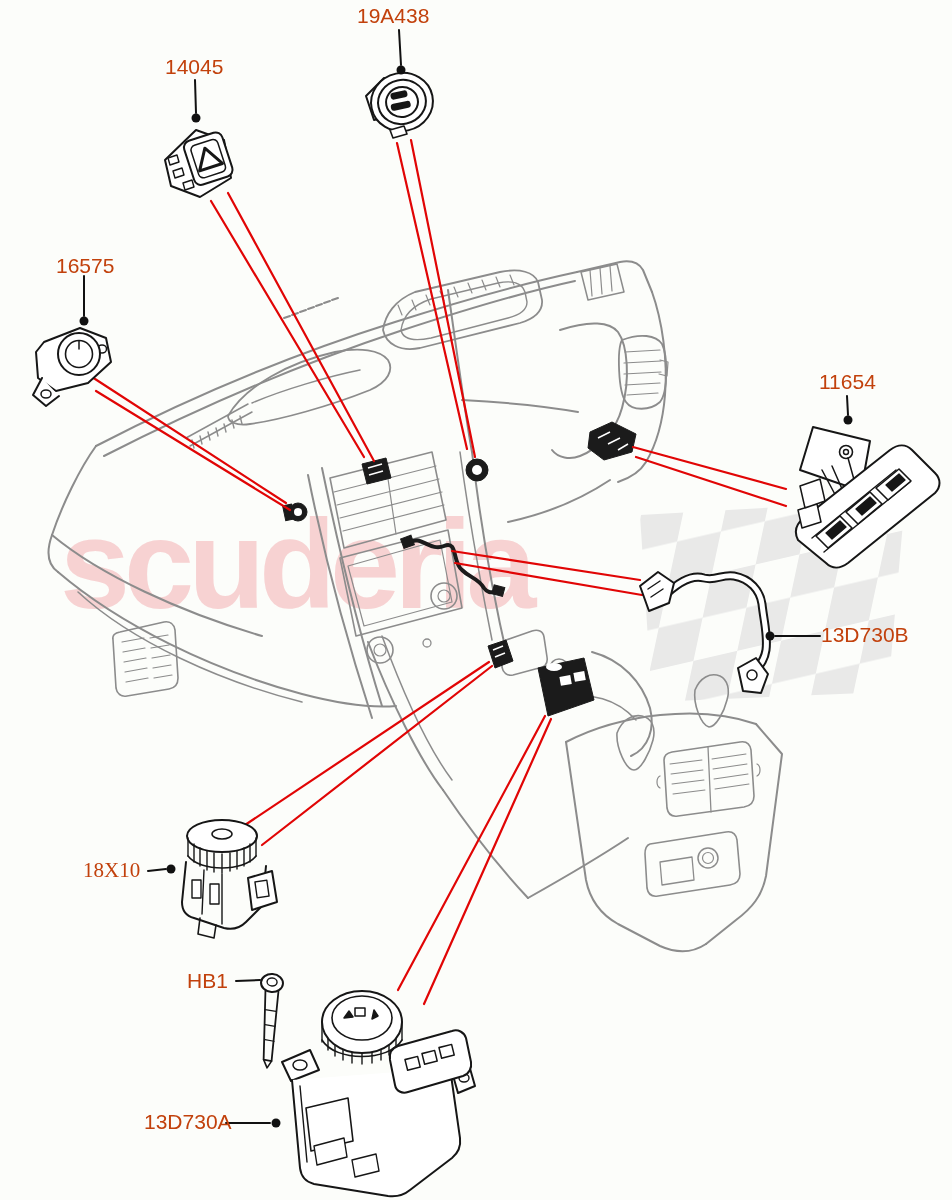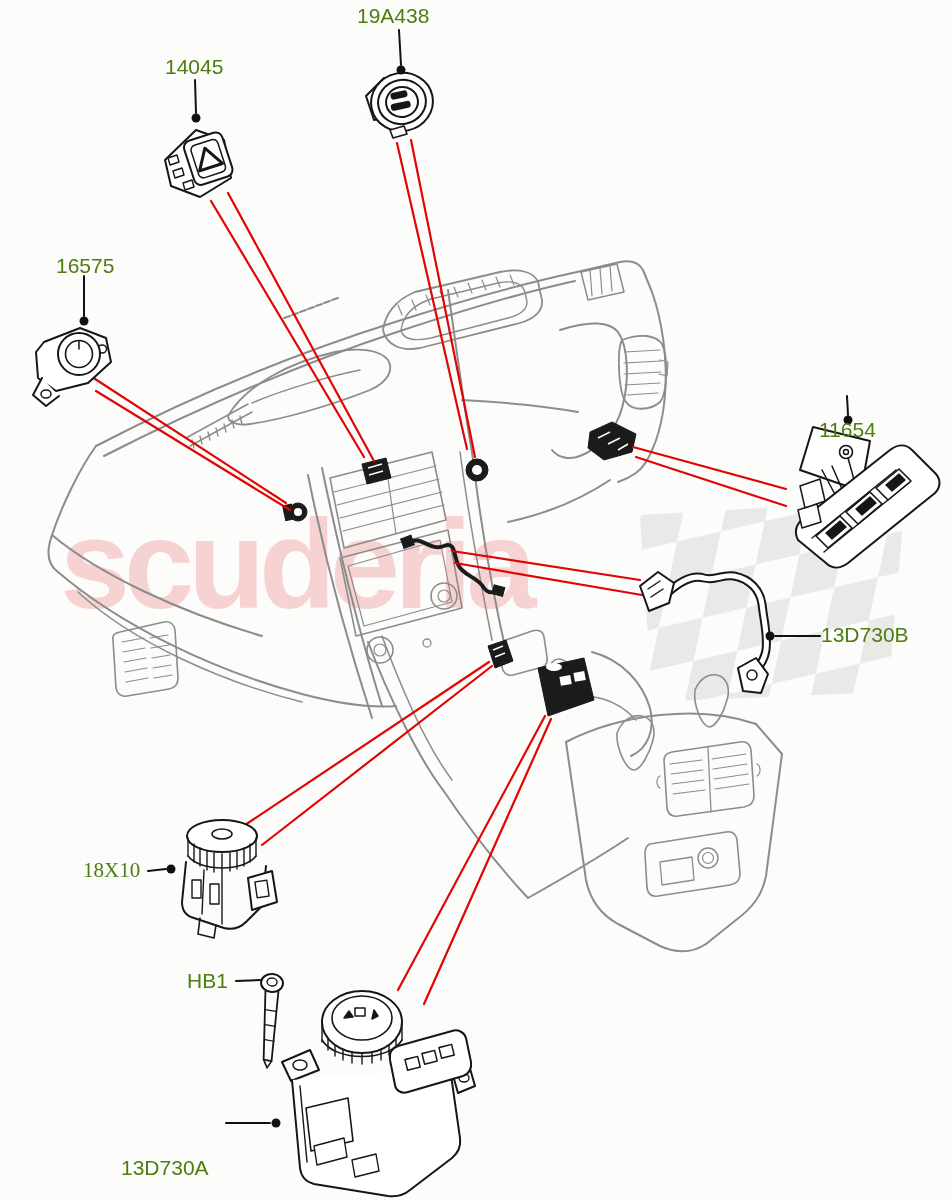--- a/index.html
+++ b/index.html
@@ -12,31 +12,31 @@
     font-size:126px;font-weight:bold;letter-spacing:-6px;
     color:#f7d2d2;white-space:nowrap;user-select:none;
   }
   .wm-sub{
     position:absolute;left:70px;top:642px;
     font-size:36px;letter-spacing:56px;color:#dadada;white-space:nowrap;
     user-select:none;
   }
   svg.art{position:absolute;left:0;top:0;}
   .part-label{
-    position:absolute;color:#4d7c0f;font-size:21px;line-height:22px;
+    position:absolute;color:#c2410c;font-size:21px;line-height:22px;
     white-space:nowrap;cursor:pointer;
   }
   .lbl-19A438{left:357px;top:5px;}
   .lbl-14045{left:165px;top:56px;}
   .lbl-14018{left:56px;top:255px;}
-  .lbl-11654{left:819px;top:371px;margin-top:48px;}
+  .lbl-11654{left:819px;top:371px;}
   .lbl-13D730B{left:821px;top:624px;}
   .lbl-18X10{left:83px;top:859px;font-family:Liberation Serif, serif;}
   .lbl-HB1{left:187px;top:970px;text-align:center;}
-  .lbl-13D730A{left:121px;top:1111px;margin-top:46px;}
+  .lbl-13D730A{left:144px;top:1111px;}
 </style>
 </head>
 <body>
 
 <div class="stage">
 
   <div class="wm-brand">scuderia</div>
 
   <svg class="art" width="952" height="1200" viewBox="0 0 952 1200">
     <defs>

